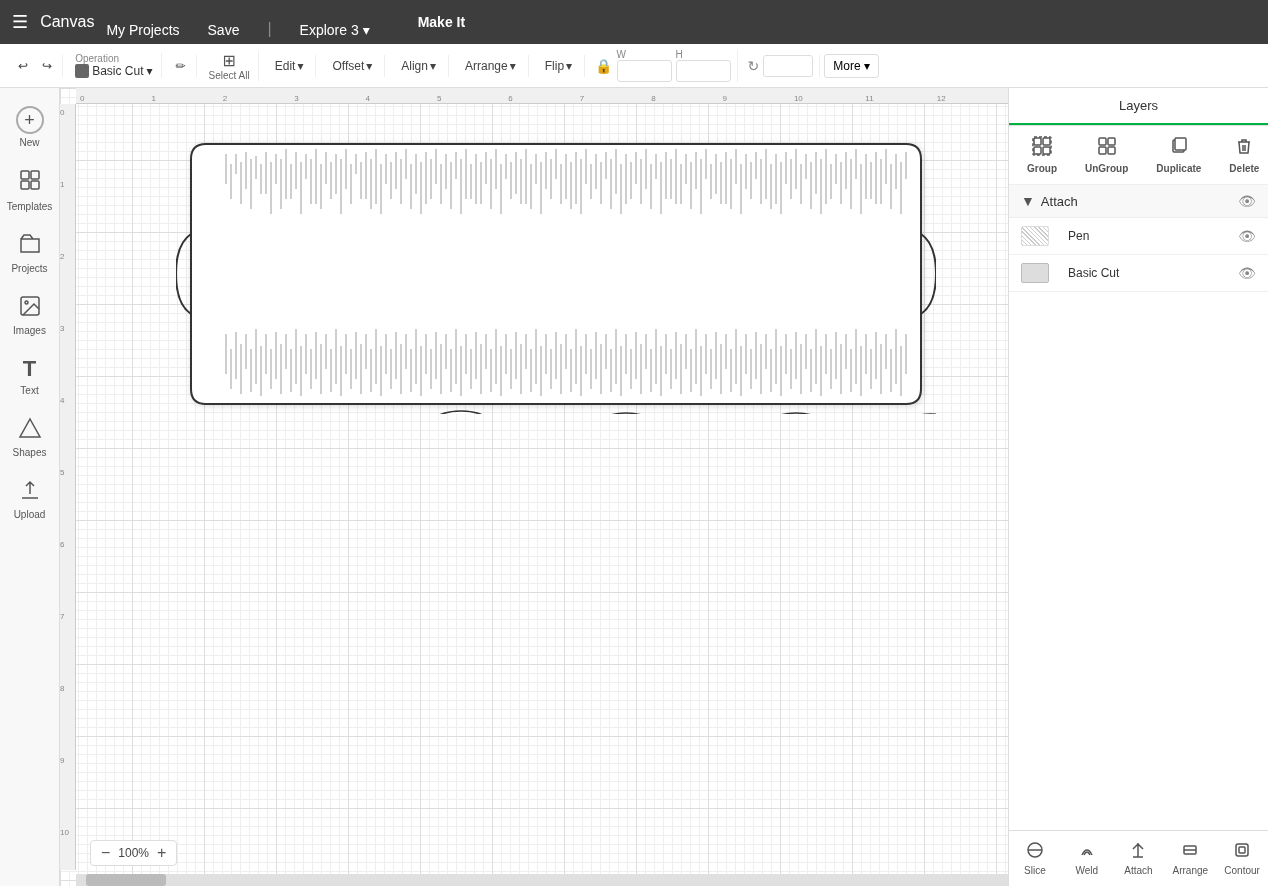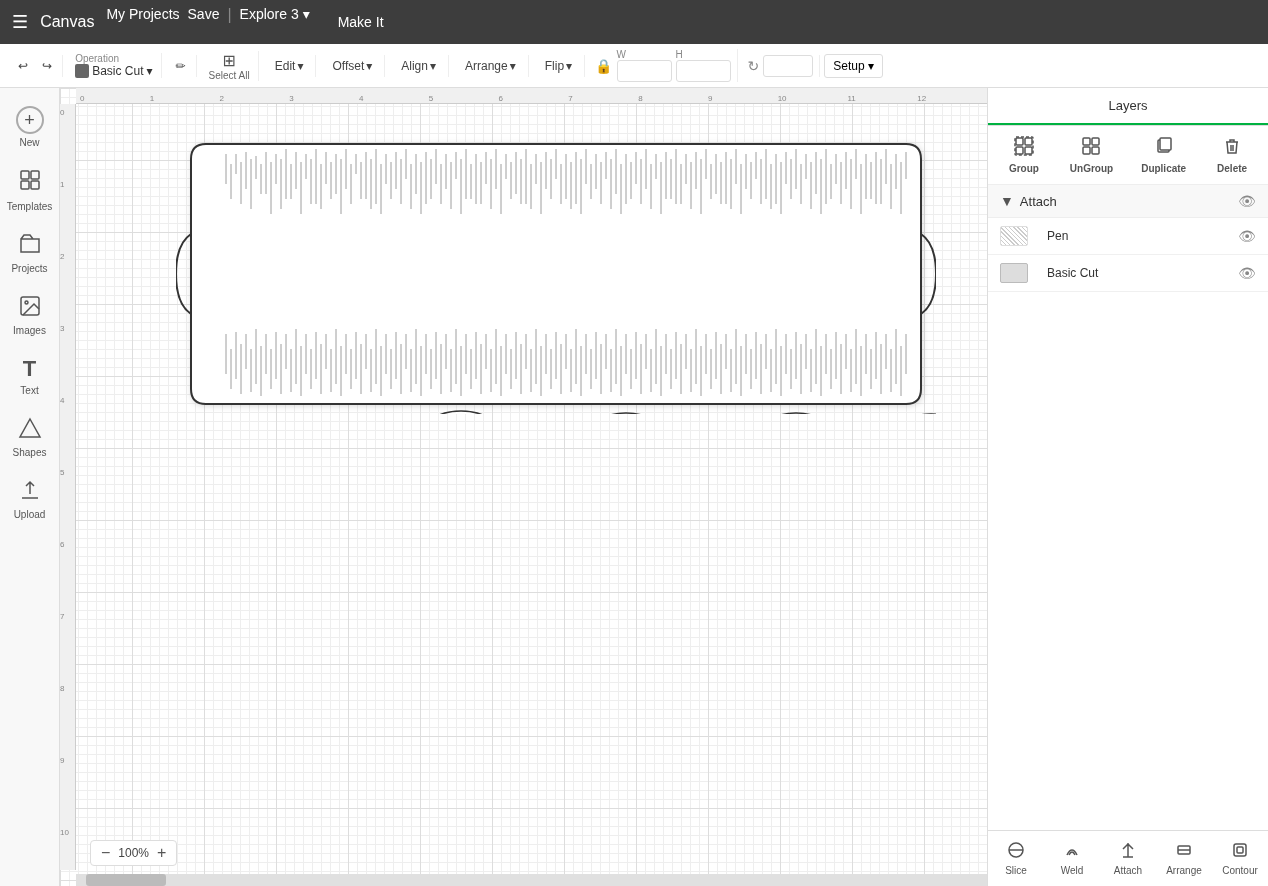--- a/index.html
+++ b/index.html
@@ -12,23 +12,23 @@
       height: 44px;
       display: flex;
       align-items: center;
       padding: 0 12px;
       gap: 12px;
       flex-shrink: 0;
     }
     .top-bar-menu { font-size: 18px; cursor: pointer; }
     .top-bar-title { font-size: 16px; font-weight: 500; }
     .top-bar-center { flex: 1; text-align: center; font-size: 15px; }
-    .top-bar-right { display: flex; align-items: flex-start; gap: 8px; }
+    .top-bar-right { display: flex; align-items: flex-end; gap: 28px; }
     .top-bar-right button { background: none; border: none; color: white; cursor: pointer; font-size: 14px; }
-    .make-it-btn { background: #00b241; color: white; border: none; padding: 8px 20px; border-radius: 20px; font-size: 14px; font-weight: 400; cursor: pointer; }
+    .make-it-btn { background: #00b241; color: white; border: none; padding: 8px 20px; border-radius: 20px; font-size: 14px; font-weight: 700; cursor: pointer; }
     .separator { color: #888; }
 
     
     .toolbar {
       background: white;
       height: 44px;
       display: flex;
       align-items: center;
       padding: 0 8px;
       gap: 4px;
@@ -166,21 +166,21 @@
     .scroll-thumb {
       width: 80px;
       height: 100%;
       background: #bbb;
       border-radius: 3px;
       margin-left: 10px;
     }
 
     
     .right-panel {
-      width: 281px;
+      width: 260px;
       background: white;
       border-left: 1px solid #ddd;
       display: flex;
       flex-direction: column;
       flex-shrink: 0;
     }
     .panel-tabs {
       display: flex;
       border-bottom: 1px solid #ddd;
     }
@@ -382,21 +382,21 @@
       <span class="size-input-label">H</span>
       <input class="size-input" type="text" value="" style="">
     </div>
   </div>
 
   <div class="rotate-group">
     <span style="font-size:14px;color:#888;">↻</span>
     <input class="size-input" type="text" value="" style="width: 50px;">
   </div>
 
-  <button class="more-btn">Setup ▾</button>
+  <button class="more-btn">More ▾</button>
 </div>
 
 <div class="main-area">
 
   <div class="left-sidebar">
     <div class="sidebar-item">
       <div style="width:28px;height:28px;border:2px solid #aaa;border-radius:50%;display:flex;align-items:center;justify-content:center;font-size:18px;color:#555;">+</div>
       <span class="sidebar-item-label">New</span>
     </div>
     <div class="sidebar-item">

